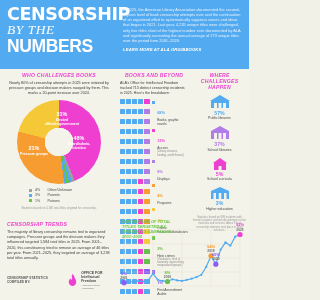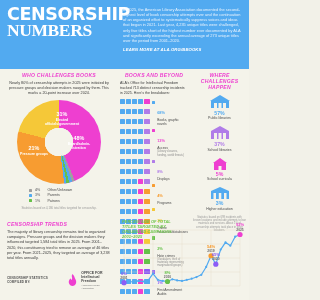--- a/index.html
+++ b/index.html
@@ -22,21 +22,21 @@
     font-size: 17.5px; font-weight: 800; letter-spacing: -0.4px;
     line-height: 15px; font-family: "DejaVu Sans", sans-serif;
   }
   .t-line2 {
     font-size: 13.5px; font-style: italic; font-weight: 400;
     line-height: 16px; letter-spacing: 0.5px;
     font-family: "Liberation Serif", serif;
   }
   .t-line3 {
     font-size: 17.5px; font-weight: 800; letter-spacing: -0.4px;
-    line-height: 16px; font-family: Liberation Serif, serif;
+    line-height: 16px; font-family: Liberation Sans, sans-serif;
   }
   .intro { flex: 1; color: #e9f3fd; padding-top: 2px; }
   .intro p { font-size: 3.9px; line-height: 5.15px; letter-spacing: 0.02px; }
   .intro .learn {
     font-size: 4.2px; font-style: italic; font-weight: 700;
     color: #ffffff; margin-top: 3.5px; letter-spacing: 0.15px;
   }
 
   
   .cols { position: absolute; top: 72px; left: 0; width: 249px; display: flex; }
@@ -144,20 +144,21 @@
   }
 </style>
 </head>
 <body>
 
 <div class="page">
 
   <div class="header">
     <div class="title-block">
       <div class="t-line1">CENSORSHIP</div>
+      <div class="t-line2">BY THE</div>
       <div class="t-line3">NUMBERS</div>
     </div>
     <div class="intro">
       <p>In 2025, the American Library Association documented the second-highest level of book censorship attempts ever and the continuation of an organized effort to systematically suppress voices and ideas that began in 2021. Last year, 4,235 unique titles were challenged, only five titles short of the highest number ever documented by ALA and significantly exceeding the annual average of 273 unique titles over the period from 2001–2020.</p>
       <div class="learn">LEARN MORE AT ALA.ORG/BBOOKS</div>
     </div>
   </div>
 
   <div class="cols">
 

